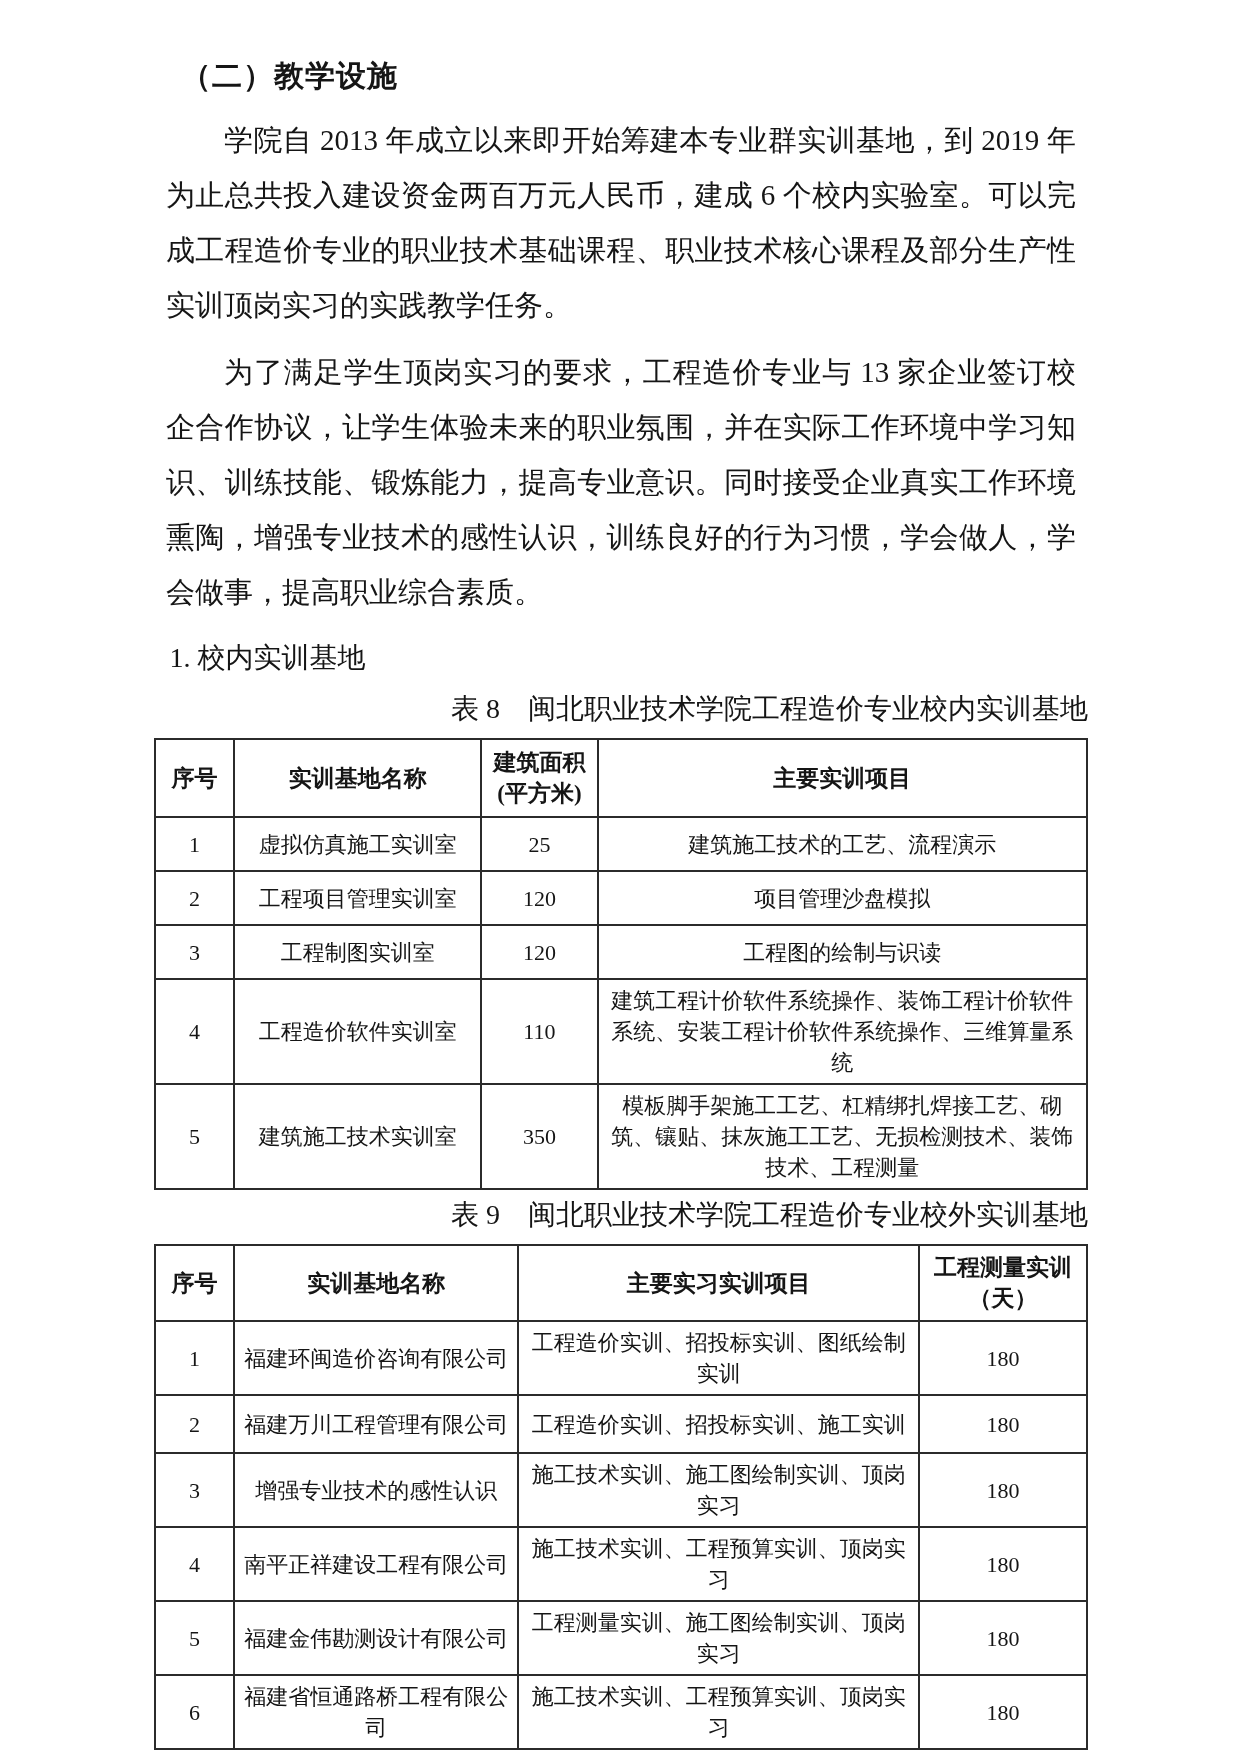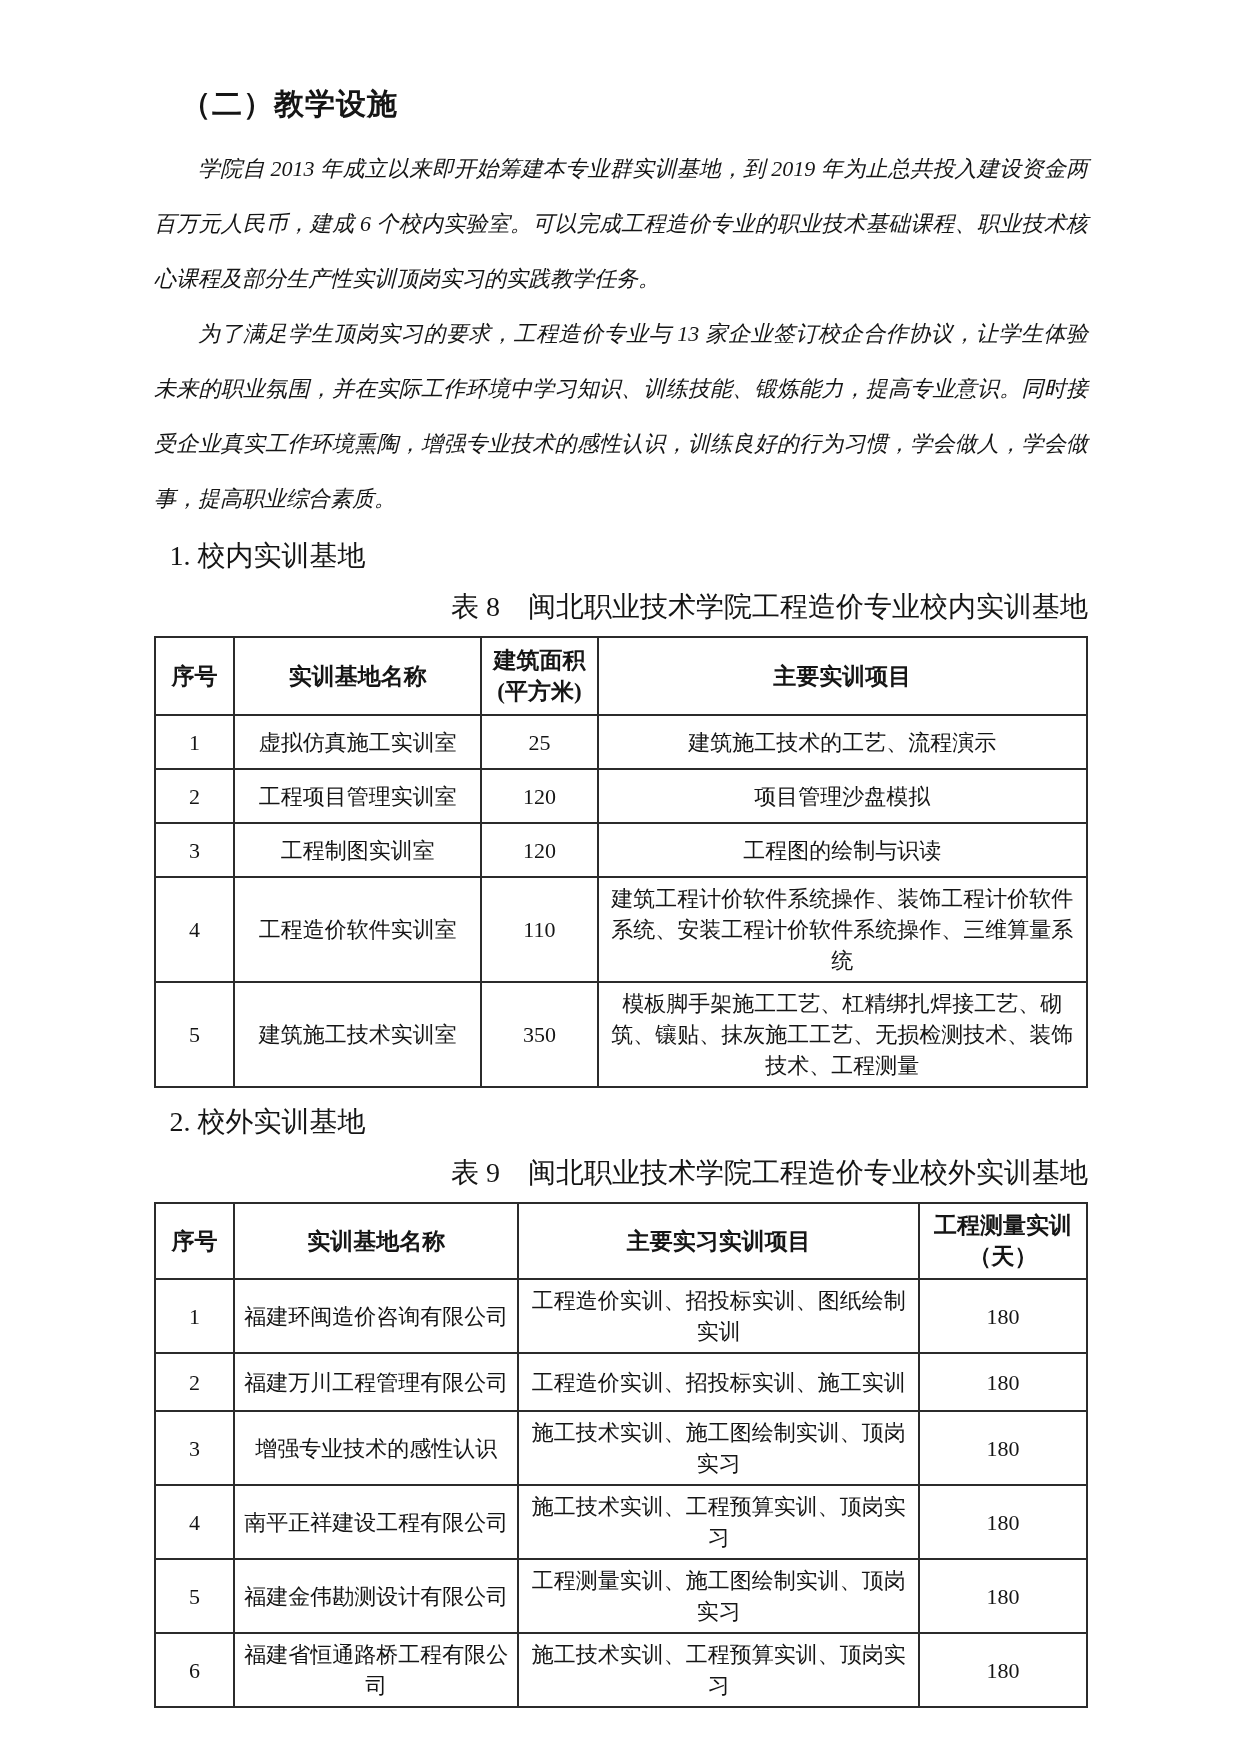--- a/index.html
+++ b/index.html
@@ -5,33 +5,32 @@
   html,body { margin:0; padding:0; }
   body {
     width:1240px; height:1754px;
     background:#ffffff; color:#151515;
     font-family:"Liberation Serif","DejaVu Serif",serif;
     overflow:hidden;
   }
   .page {
     box-sizing:border-box;
     width:1240px; height:1754px;
-    padding:84px 152px 30px 154px;
+    padding:56px 152px 30px 154px;
   }
   .heading {
     font-size:30px; font-weight:bold;
     margin:0 0 16px 0;
     text-indent:0.9em;
     letter-spacing:1px;
   }
   .para {
-    font-size:22px; line-height:55px;
+    font-size:29px; line-height:55px;
     text-align:justify; text-indent:2em;
-    margin:0;
-    font-style:italic;
+    margin:12px;
   }
   .subsection {
     font-size:28px; line-height:52px;
     margin:4px 0 0 0; text-indent:0.55em;
   }
   .caption {
     font-size:28px; text-align:right;
     margin:6px 0 10px 0;
   }
   table {
@@ -108,21 +107,20 @@
       </tr>
       <tr>
         <td>5</td>
         <td>建筑施工技术实训室</td>
         <td>350</td>
         <td>模板脚手架施工工艺、杠精绑扎焊接工艺、砌筑、镶贴、抹灰施工工艺、无损检测技术、装饰技术、工程测量</td>
       </tr>
     </tbody>
   </table>
 
-  <p class="subsection mt">2. 校外实训基地</p>
   <p class="caption">表 9　闽北职业技术学院工程造价专业校外实训基地</p>
 
   <table class="t9">
     <colgroup>
       <col style="width:8.5%">
         <col style="width:30.5%">
         <col style="width:43%">
         <col style="width:18%">
     </colgroup>
     <thead>

